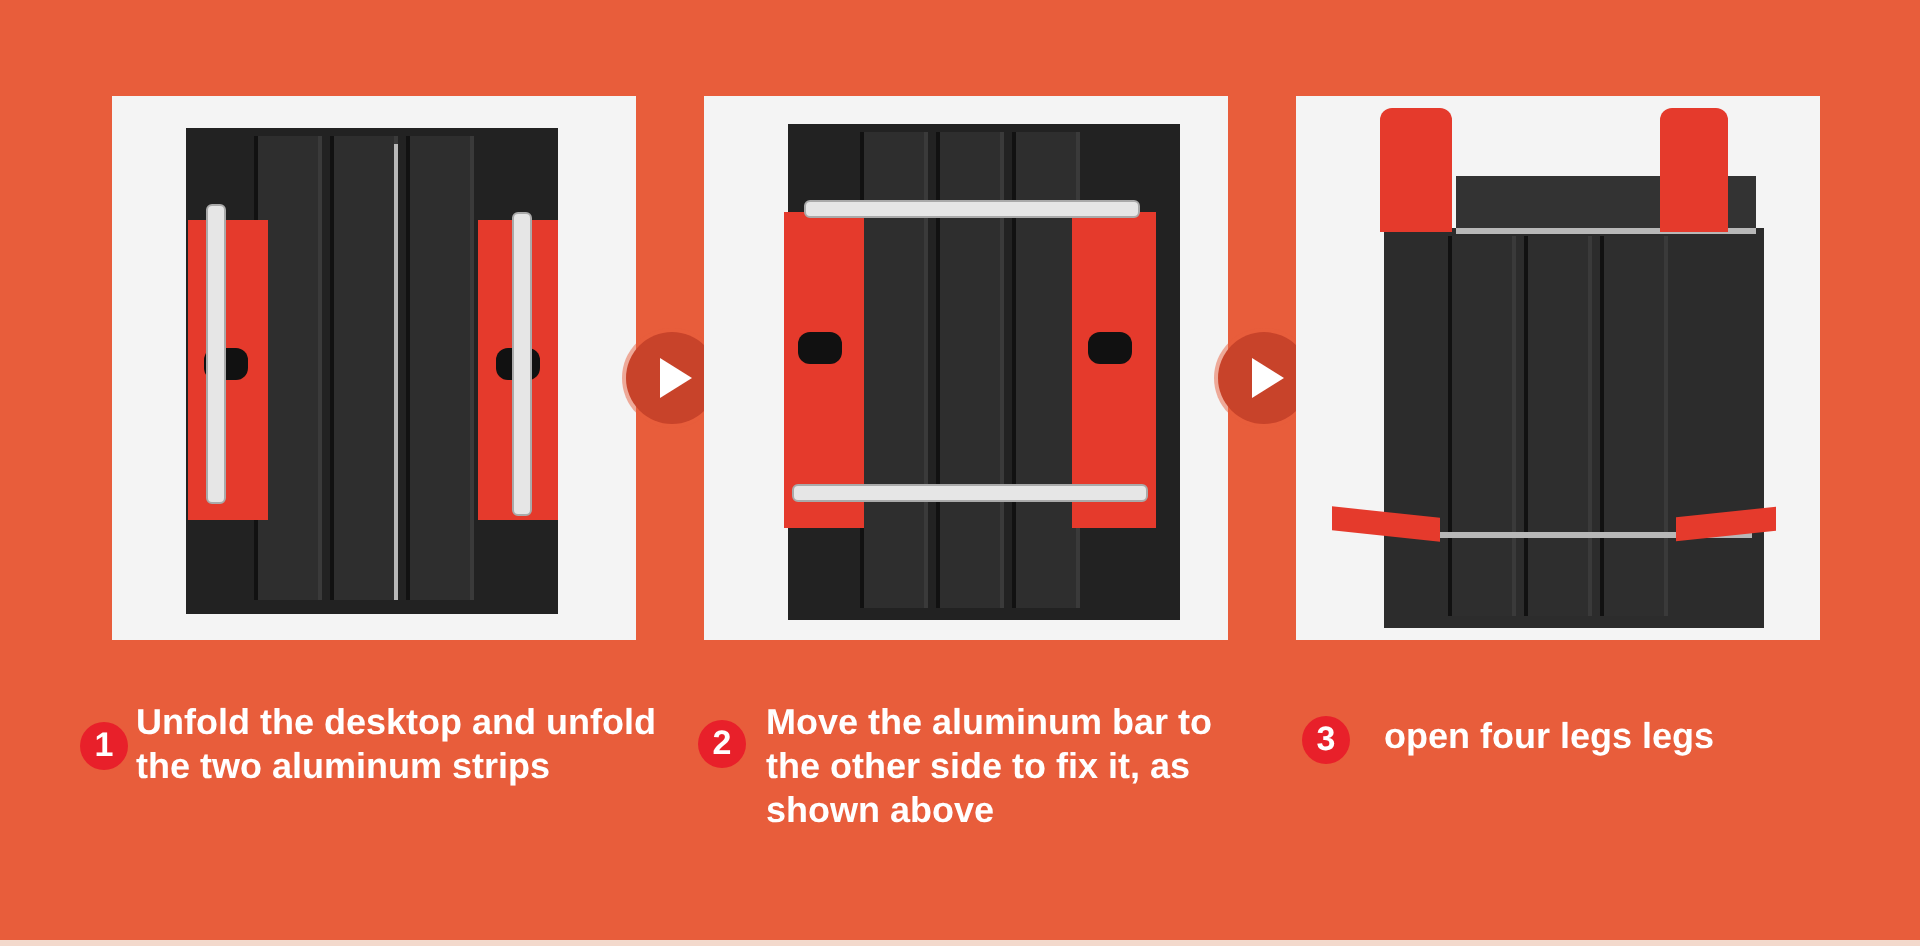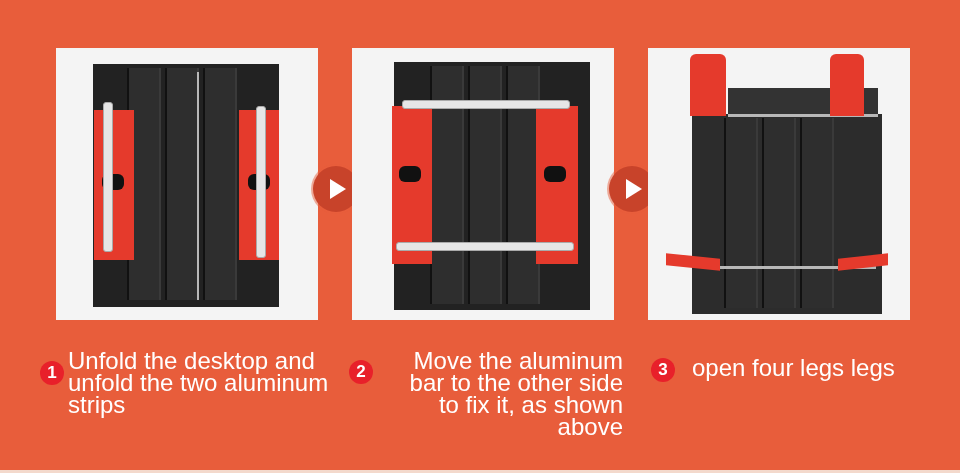--- a/index.html
+++ b/index.html
@@ -3,24 +3,24 @@
 <meta charset="utf-8">
 <style>
   html,body{margin:0;padding:0;}
   body{width:960px;height:473px;background:#e85d3b;font-family:"Liberation Sans",sans-serif;position:relative;overflow:hidden;}
   .bottom-line{position:absolute;left:0;right:0;bottom:0;height:3px;background:#f3d9cc;}
   .panel{position:absolute;top:48px;width:262px;height:272px;background:#f4f4f4;overflow:hidden;}
   .p1{left:56px;} .p2{left:352px;} .p3{left:648px;}
   .arrow{position:absolute;width:46px;height:46px;border-radius:50%;background:#c8432a;top:166px;box-shadow:0 0 0 2px rgba(232,93,59,0.5);}
   .arrow .tri{position:absolute;left:17px;top:13px;width:0;height:0;border-top:10px solid transparent;border-bottom:10px solid transparent;border-left:16px solid #fff;}
   .a1{left:313px;} .a2{left:609px;}
-  .step{position:absolute;top:350px;color:#fff;font-size:24px;line-height:22px;}
+  .step{position:absolute;top:350px;color:#fff;font-size:18px;line-height:22px;font-weight:bold;}
   .badge{position:absolute;width:24px;height:24px;border-radius:50%;background:#e8202a;color:#fff;font-weight:bold;font-size:17px;text-align:center;line-height:24px;}
   .s1{left:68px;width:270px;} .b1{left:40px;top:361px;}
-  .s2{left:383px;width:240px;text-align:right;} .b2{left:349px;top:360px;}
+  .s2{left:383px;width:240px;} .b2{left:349px;top:360px;}
   .s3{left:692px;width:220px;top:357px;} .b3{left:651px;top:358px;}
   
   .tray{position:absolute;background:#222;}
   .chan{position:absolute;background:#2e2e2e;border-left:2px solid #111;border-right:2px solid #3a3a3a;}
   .rail{position:absolute;background:#b8b8b8;}
   .red{position:absolute;background:#e53a2c;}
   .bar{position:absolute;background:#e6e6e6;border:1px solid #aaa;border-radius:3px;}
   .hole{position:absolute;background:#111;border-radius:6px;}
 </style>
 </head>

